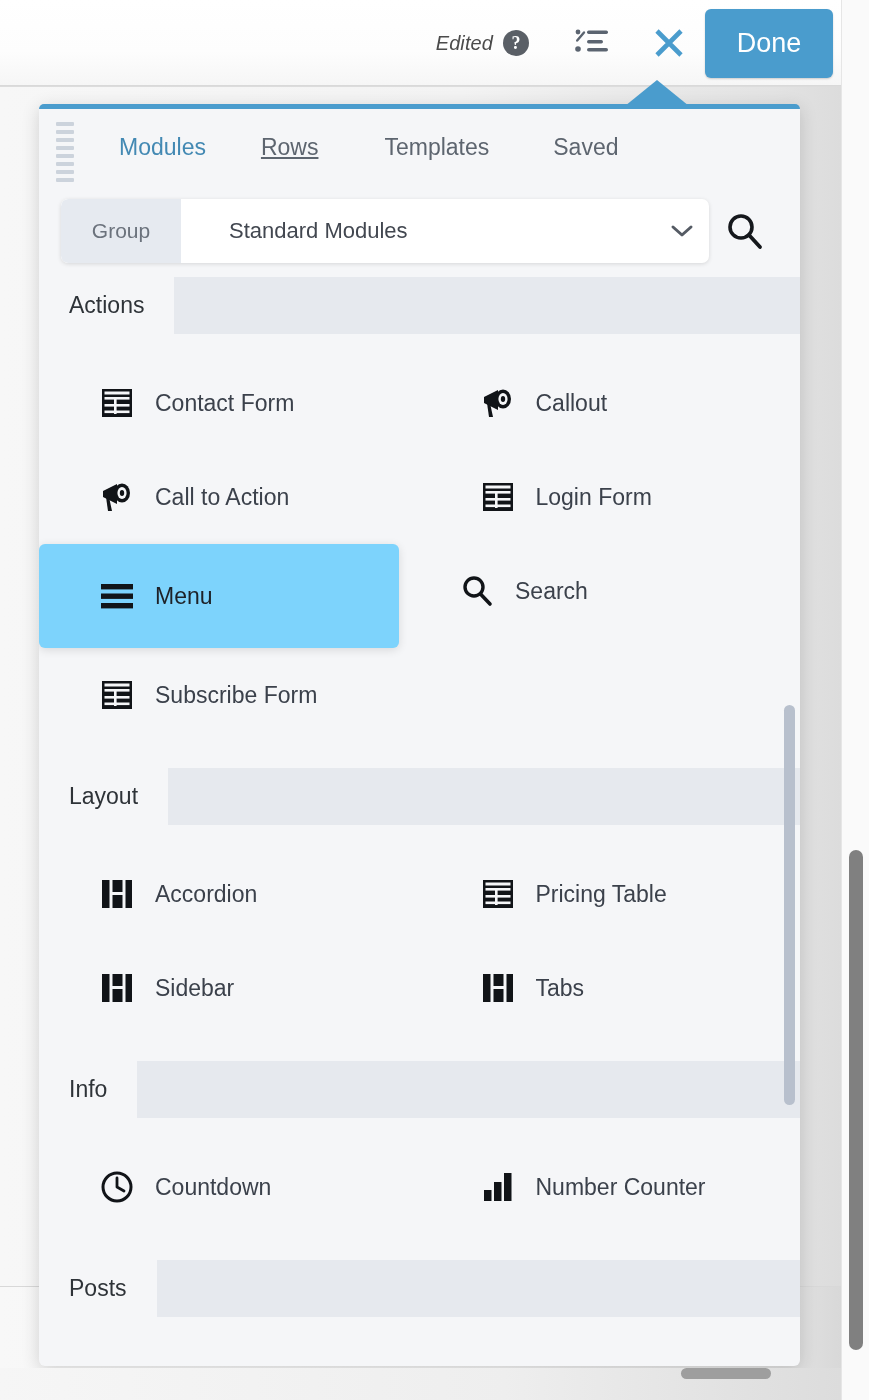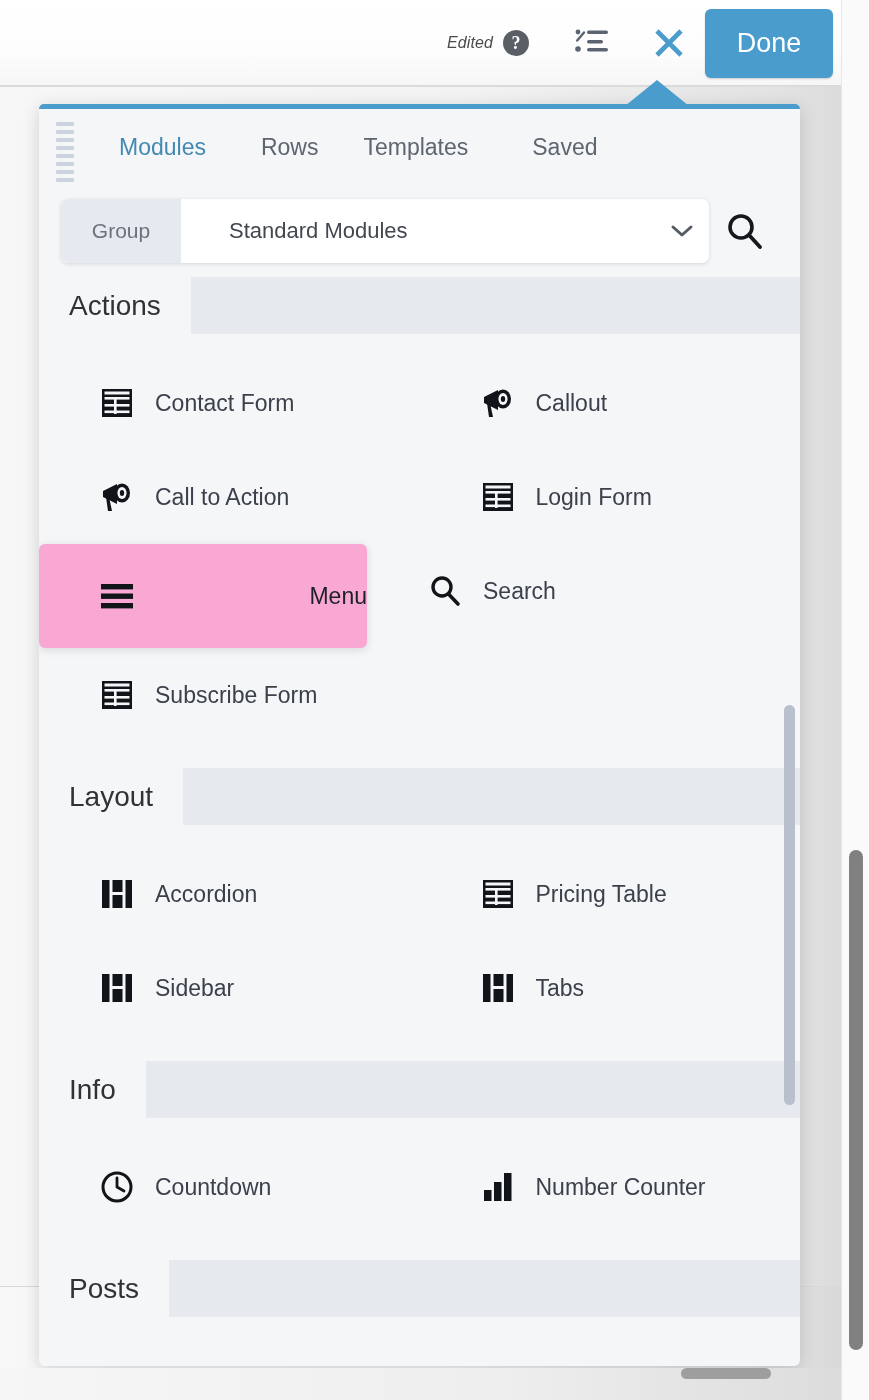--- a/index.html
+++ b/index.html
@@ -58,21 +58,21 @@
   .tb-right {
     position: absolute;
     right: 8px; top: 0;
     height: 86px;
     display: flex;
     align-items: center;
     gap: 0;
   }
   .edited-label {
     font-style: italic;
-    font-size: 16px;
+    font-size: 20px;
     color: #4b4b4b;
     margin-right: 10px;
     letter-spacing: .1px;
     margin-left: 17px;
   }
   .help-icon {
     width: 26px; height: 26px;
     border-radius: 50%;
     background: #5a5f66;
     color: #ffffff;
@@ -161,21 +161,21 @@
   }
   .tab {
     font-size: 23px;
     color: #5d656f;
     cursor: pointer;
     white-space: nowrap;
     padding: 6px 0;
   }
   .tab.active { color: #4389b3; }
   .tab.t-modules { margin-right: 55px; }
-  .tab.t-rows { margin-right: 45px; }
+  .tab.t-rows { margin-right: 66px; text-decoration: underline; }
   .tab.t-templates { margin-right: 64px; }
 
   
   .searchrow {
     position: absolute;
     left: 0; top: 76px;
     width: 761px; height: 92px;
     display: flex;
     align-items: center;
     padding: 0 22px;
@@ -228,21 +228,21 @@
 
   .section-head {
     height: 57px;
     background: #e6e9ee;
     display: flex;
     align-items: stretch;
   }
   .section-head .label {
     background: #f5f6f8;
     color: #2e3338;
-    font-size: 28px;
+    font-size: 23px;
     display: flex;
     align-items: center;
     padding: 0 30px 0 30px;
   }
   .section-body {
     background: #f5f6f8;
     padding: 22px 0 26px 0;
     display: flex;
     flex-wrap: wrap;
   }
@@ -260,27 +260,26 @@
     display: flex; align-items: center; justify-content: center;
     margin-right: 20px;
     flex: 0 0 36px;
   }
   .mod-item .mlabel {
     font-size: 23px;
     color: #3b414b;
     white-space: nowrap;
   }
   .mod-item.hovered {
-    background: #f9a8d4;
+    background: #7dd3fc;
     border-radius: 6px;
     box-shadow: 0 2px 10px rgba(0,0,0,.12);
-    width: 328px;
+    width: 360px;
     height: 104px;
     margin-left: 0;
-    justify-content: space-between;
   }
   .mod-item.hovered .mlabel { color: #1d2127; }
 
   
   .inner-scrollbar {
     position: absolute;
     left: 784px; top: 705px;
     width: 11px; height: 400px;
     background: #b8c0cd;
     border-radius: 6px;

